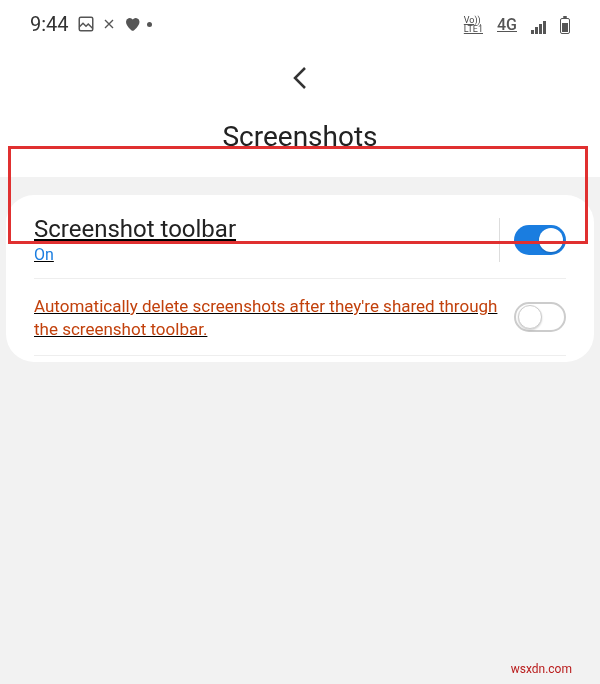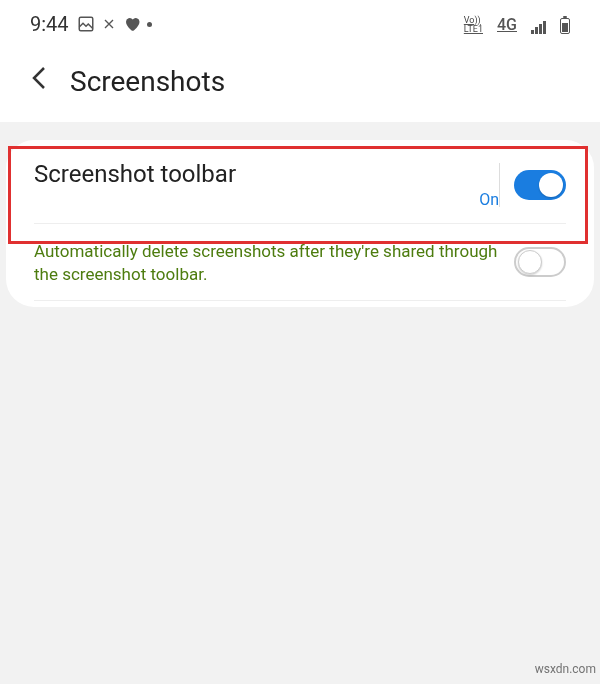--- a/index.html
+++ b/index.html
@@ -50,20 +50,21 @@
       line-height: 9px;
       color: #444;
       text-align: left;
     }
     .header {
       display: flex;
       align-items: center;
       padding: 20px 30px 24px 30px;
       background: #fff;
       gap: 22px;
+      flex-direction: column;
     }
     .back-arrow {
       font-size: 26px;
       color: #333;
       cursor: pointer;
     }
     .header-title {
       font-size: 28px;
       font-weight: 400;
       color: #222;
@@ -73,38 +74,38 @@
       margin: 18px 6px 0 6px;
       border-radius: 28px;
       padding: 6px 0;
     }
     .setting-row {
       display: flex;
       justify-content: space-between;
       align-items: center;
       padding: 14px 28px;
       position: relative;
+      text-decoration: underline;
     }
     .setting-text {
       flex: 1;
     }
     .setting-title {
       font-size: 24px;
       font-weight: 400;
       color: #222;
       margin-bottom: 2px;
     }
     .setting-sub {
       font-size: 16px;
       color: #1a7de0;
-      text-align: right;
     }
     .setting-desc {
       font-size: 17px;
-      color: #4d7c0f;
+      color: #c2410c;
       line-height: 1.35;
       margin-top: 2px;
     }
     .row-control {
       display: flex;
       align-items: center;
       gap: 14px;
     }
     .vdivider {
       width: 1px;
@@ -149,23 +150,23 @@
       margin: 0 28px;
     }
     .highlight-box {
       position: absolute;
       border: 3px solid #e03030;
       pointer-events: none;
     }
     .watermark {
       position: absolute;
       bottom: 8px;
-      right: 4px;
+      right: 28px;
       font-size: 12px;
-      color: #737373;
+      color: #b91c1c;
     }
     .signal-bars {
       display: inline-flex;
       align-items: flex-end;
       gap: 1px;
       height: 14px;
     }
     .signal-bars span {
       width: 3px;
       background: #555;

